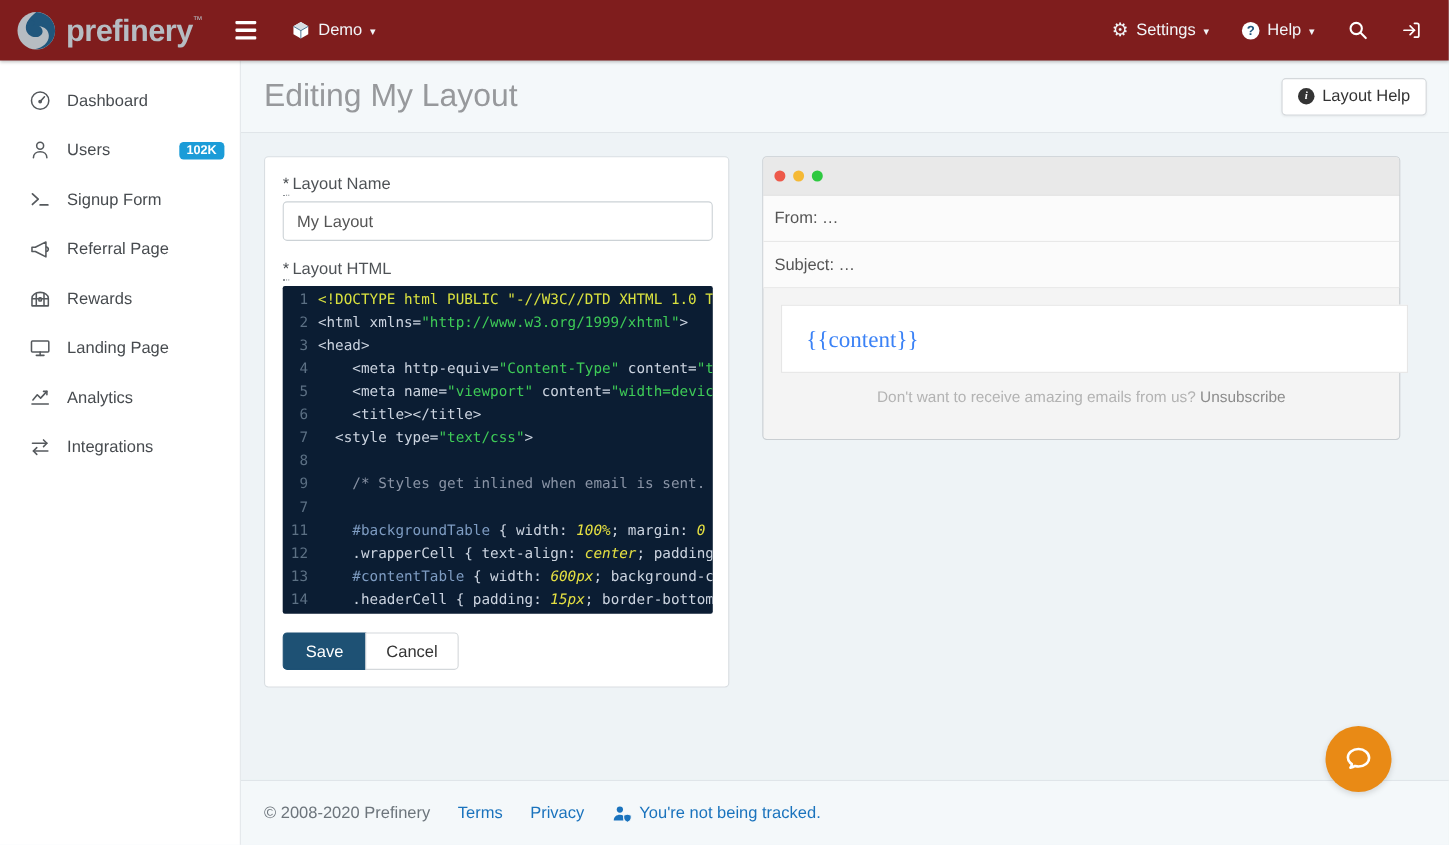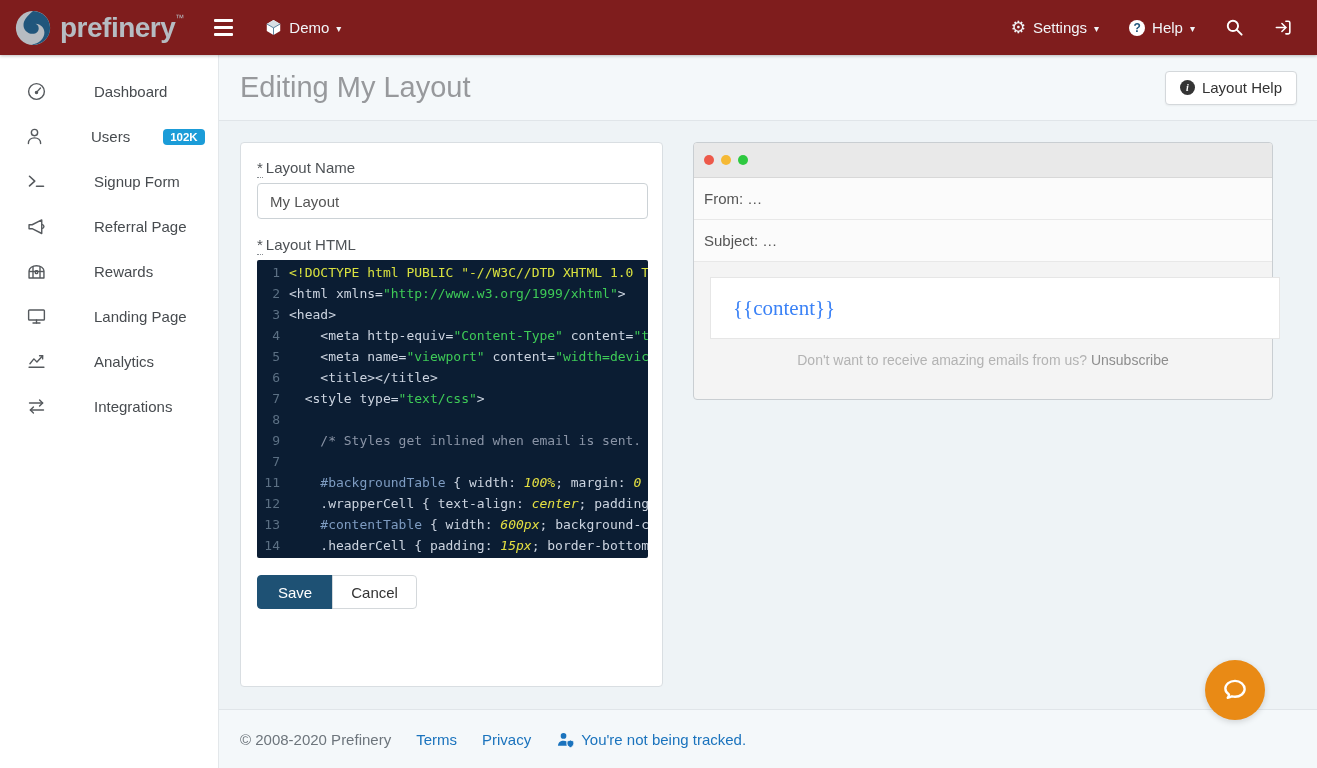--- a/index.html
+++ b/index.html
@@ -14,35 +14,35 @@
   .hamburger { margin-left:26px; display:flex; flex-direction:column; gap:4px; cursor:pointer; padding:4px; }
   .hamburger span { display:block; width:19px; height:3px; background:#fff; border-radius:1px; }
   .nav-demo { margin-left:28px; }
   .nav-right { margin-left:auto; display:flex; align-items:center; gap:30px; padding-right:24px; }
   .caret { font-size:10px; margin-top:2px; }
   .gear-glyph { font-size:17px; line-height:1; }
   .qcircle { width:16px; height:16px; border-radius:50%; background:#fff; color:#20567c; font-size:12px; font-weight:bold; display:flex; align-items:center; justify-content:center; }
 
   
   .sidebar { position:absolute; top:55px; left:0; width:219px; height:713px; background:#fff; border-right:1px solid #e3e7ea; z-index:20; padding-top:14px; }
-  .side-item { display:flex; align-items:center; height:45px; padding:0 14px 0 24px; color:#474b4f; font-size:15px; cursor:pointer;gap:33px; }
+  .side-item { display:flex; align-items:center; height:45px; padding:0 14px 0 24px; color:#474b4f; font-size:15px; cursor:pointer; }
   .side-item .sicon { width:24px; display:flex; justify-content:center; margin-right:13px; color:#55595d; }
   .badge { margin-left:auto; background:#1b9cd8; color:#fff; font-size:11.5px; font-weight:bold; padding:2px 7px; border-radius:4px;text-align:right; }
 
   
   .main { position:absolute; top:55px; left:219px; width:1098px; height:713px; }
   .page-head { height:66px; background:#f4f8fa; border-bottom:1px solid #e0e5e9; display:flex; align-items:center; padding:0 20px 0 21px; }
   .page-title { font-size:29px; color:#97999c; font-weight:normal; }
   .help-btn { margin-left:auto; background:#fff; border:1px solid #d4d8db; border-radius:4px; height:34px; display:flex; align-items:center; gap:7px; padding:0 14px; font-size:15px; color:#333; cursor:pointer; box-shadow:0 1px 2px rgba(0,0,0,.05); }
   .icircle { width:15px; height:15px; border-radius:50%; background:#343434; color:#fff; font-size:10px; font-weight:bold; font-family:"Liberation Serif",serif; display:flex; align-items:center; justify-content:center; font-style:italic; }
 
   .content { position:relative; height:588px; background:#eef3f6; }
 
   
-  .form-card { position:absolute; left:21px; top:21px; width:423px; height:545px; background:#fff; border:1px solid #d9dee2; border-radius:4px; padding:16px; }
+  .form-card { position:absolute; left:21px; top:21px; width:423px; height:483px; background:#fff; border:1px solid #d9dee2; border-radius:4px; padding:16px; }
   .field-label { font-size:15px; color:#4e5256; }
   .req { border-bottom:1px dotted #8a8f94; padding-bottom:1px; margin-right:3px; }
   .name-input { margin-top:7px; width:391px; height:36px; border:1px solid #ccd2d6; border-radius:4px; font-size:15px; color:#555; padding:0 12px; font-family:"Liberation Sans",sans-serif; background:#fff; }
   .lbl2 { margin-top:17px; }
 
   
   .editor { margin-top:7px; width:391px; height:298px; background:#0b1d33; border-radius:2px; overflow:hidden; font-family:"DejaVu Sans Mono",monospace; font-size:13px; line-height:21px; padding-top:2px; cursor:text; }
   .cm-row { display:flex; white-space:pre; }
   .cm-ln { width:32px; flex:0 0 32px; text-align:right; padding-right:9px; color:#5c7084; user-select:none; }
   .cm-code { flex:1; overflow:hidden; }

